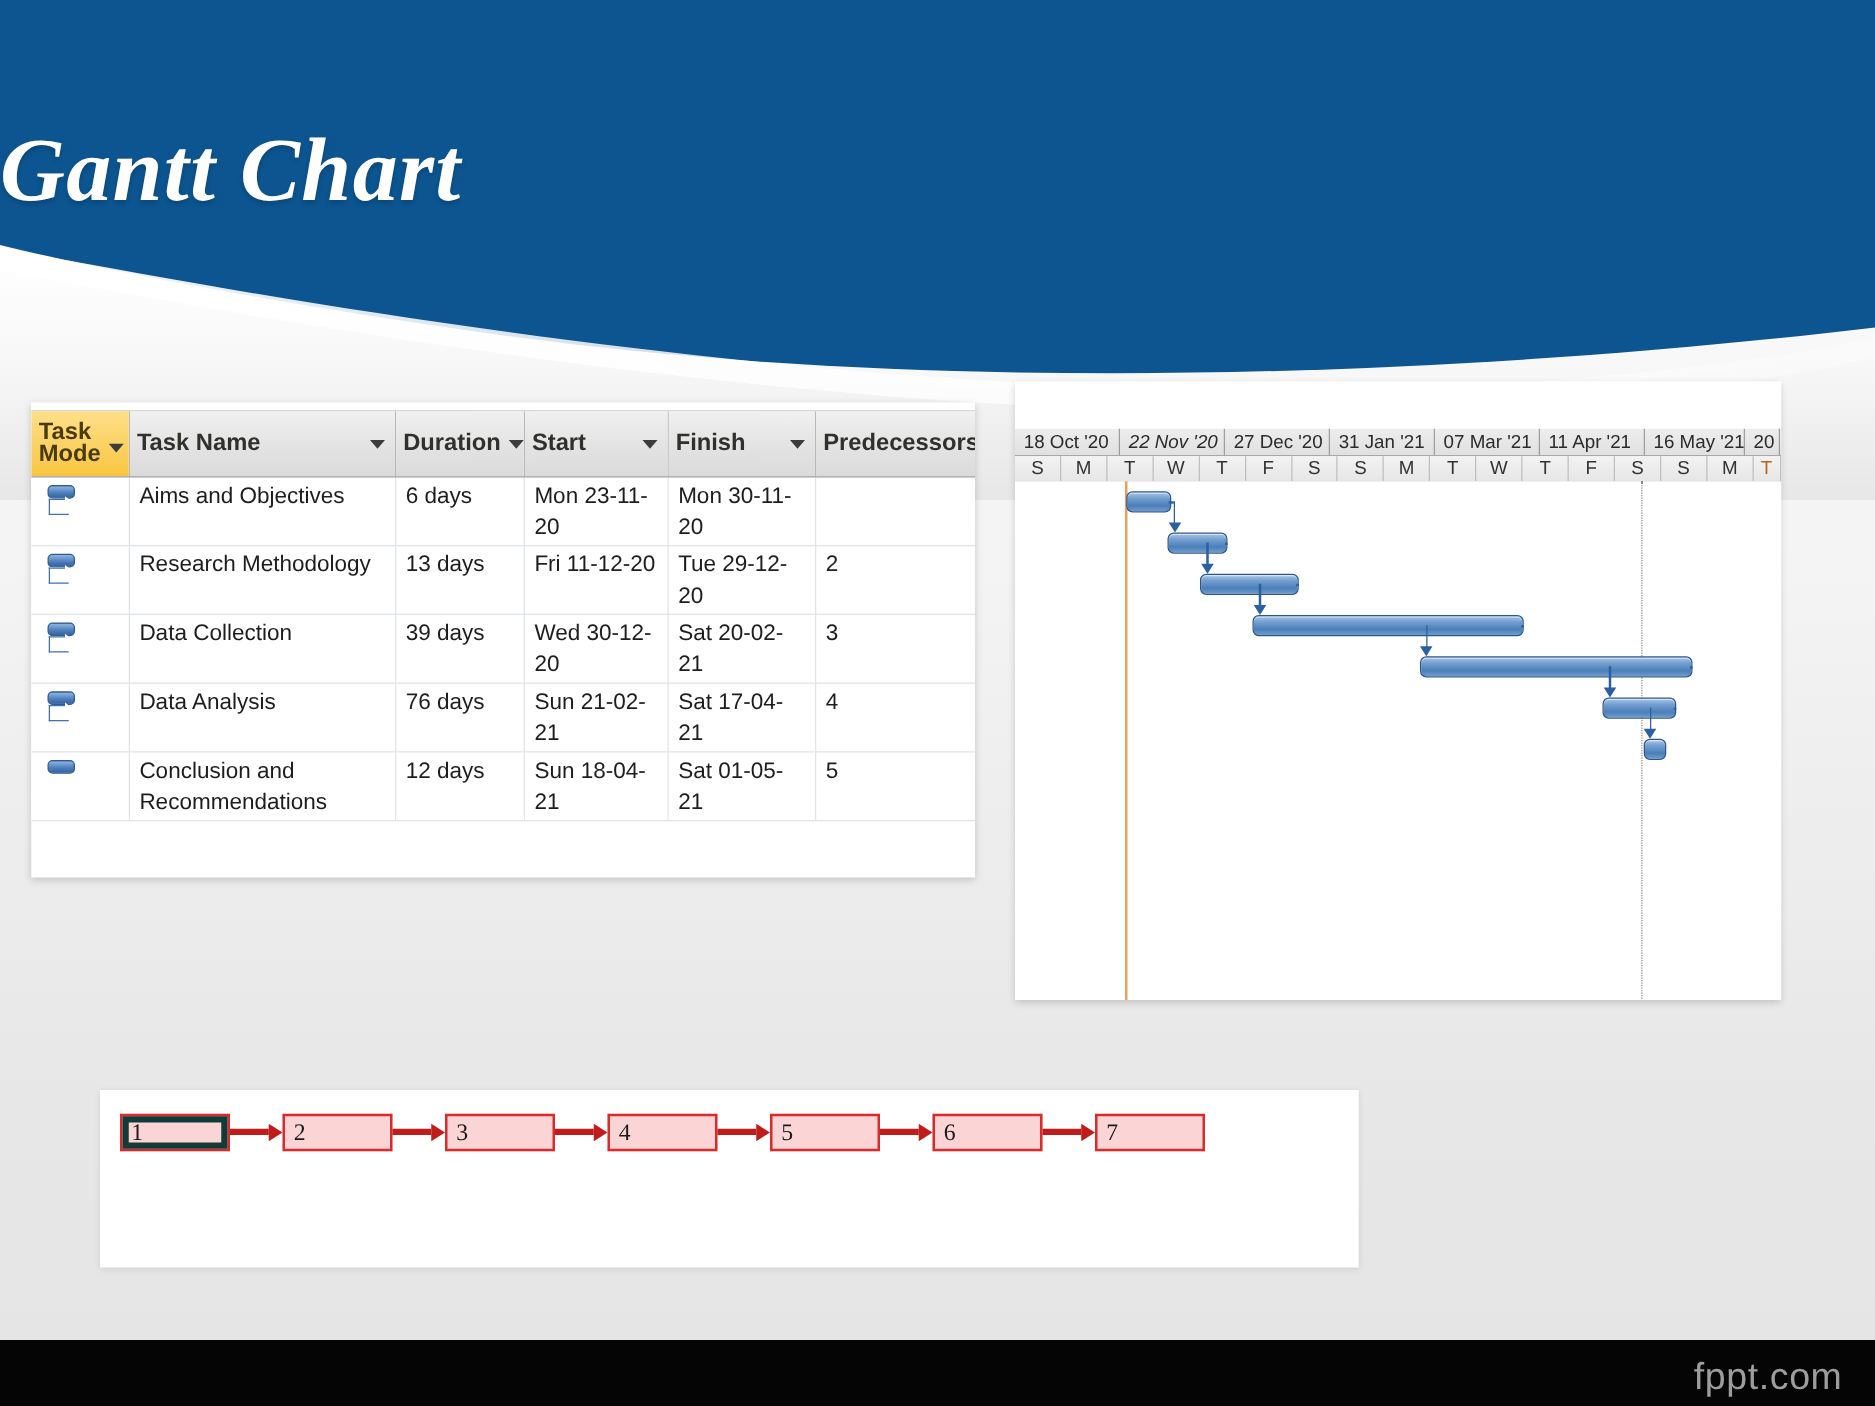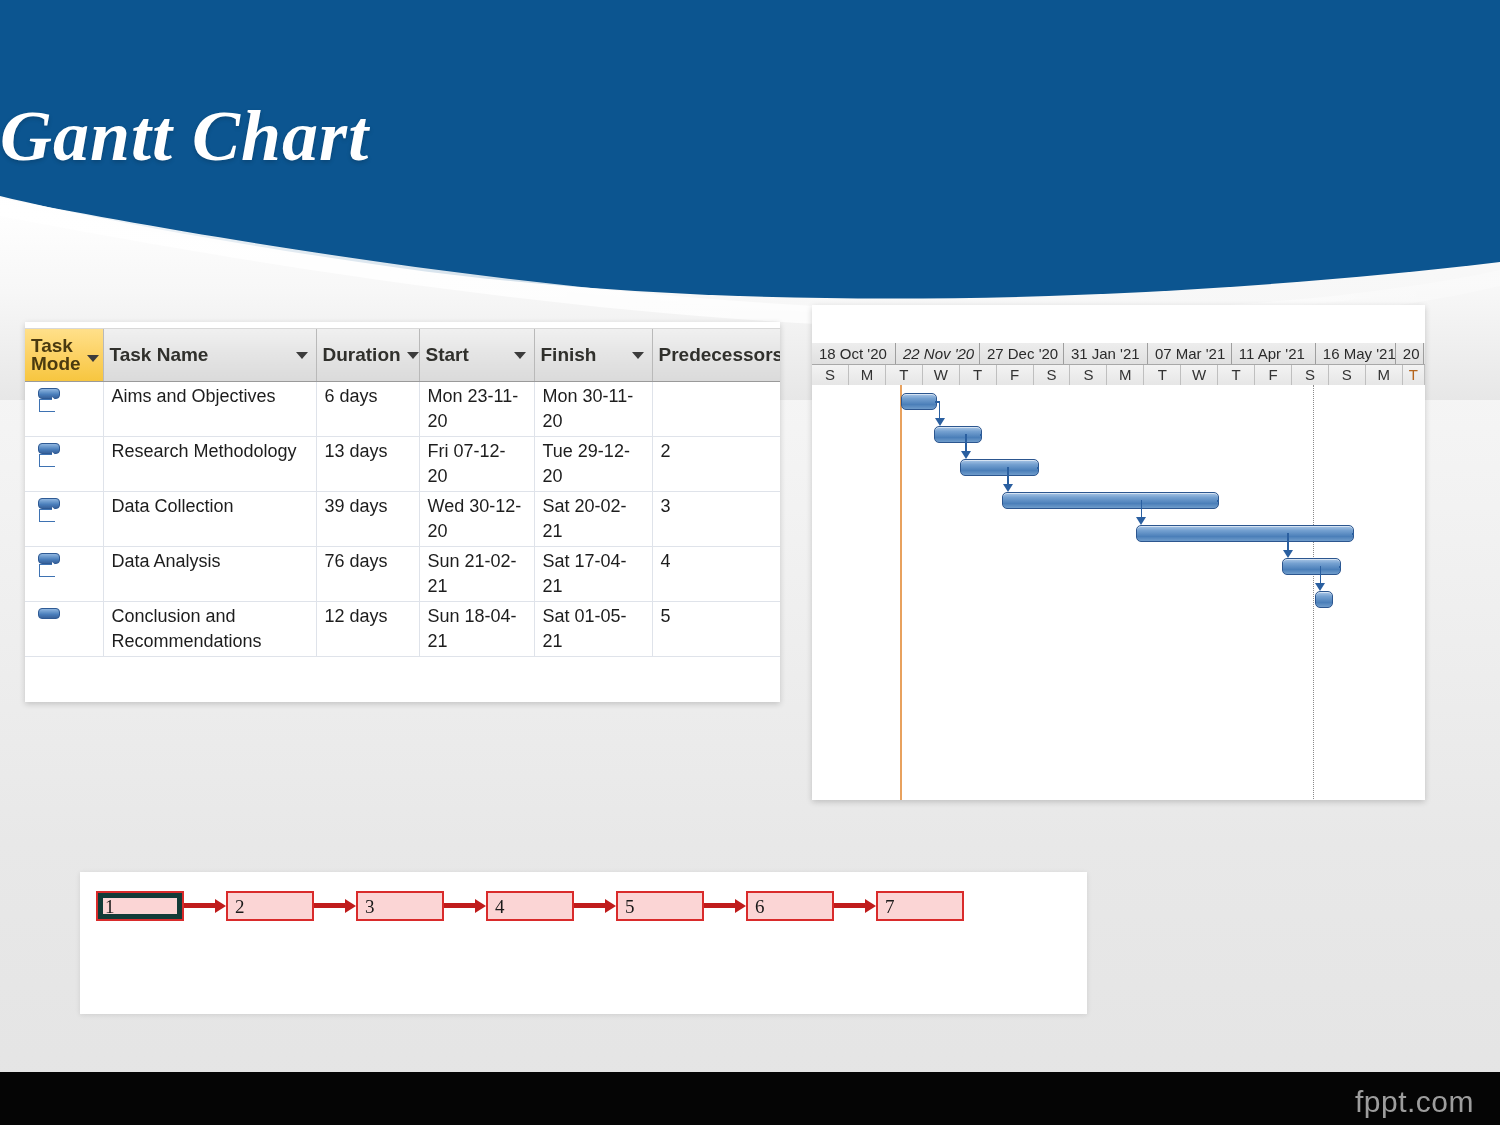--- a/index.html
+++ b/index.html
@@ -300,21 +300,21 @@
           <tr>
             <td class="cell-mode">
               <div class="pin">
                 <span class="cap"></span>
                 <span class="arrow"></span>
                 <span class="arrowhead"></span>
               </div>
             </td>
             <td>Research Methodology</td>
             <td class="">13 days</td>
-            <td class="">Fri 07-12-20</td>
+            <td class="">Fri 11-12-20</td>
             <td class="">Tue 29-12-20</td>
             <td style="border-right:none">2</td>
           </tr>
           <tr>
             <td class="cell-mode">
               <div class="pin">
                 <span class="cap"></span>
                 <span class="arrow"></span>
                 <span class="arrowhead"></span>
               </div>

